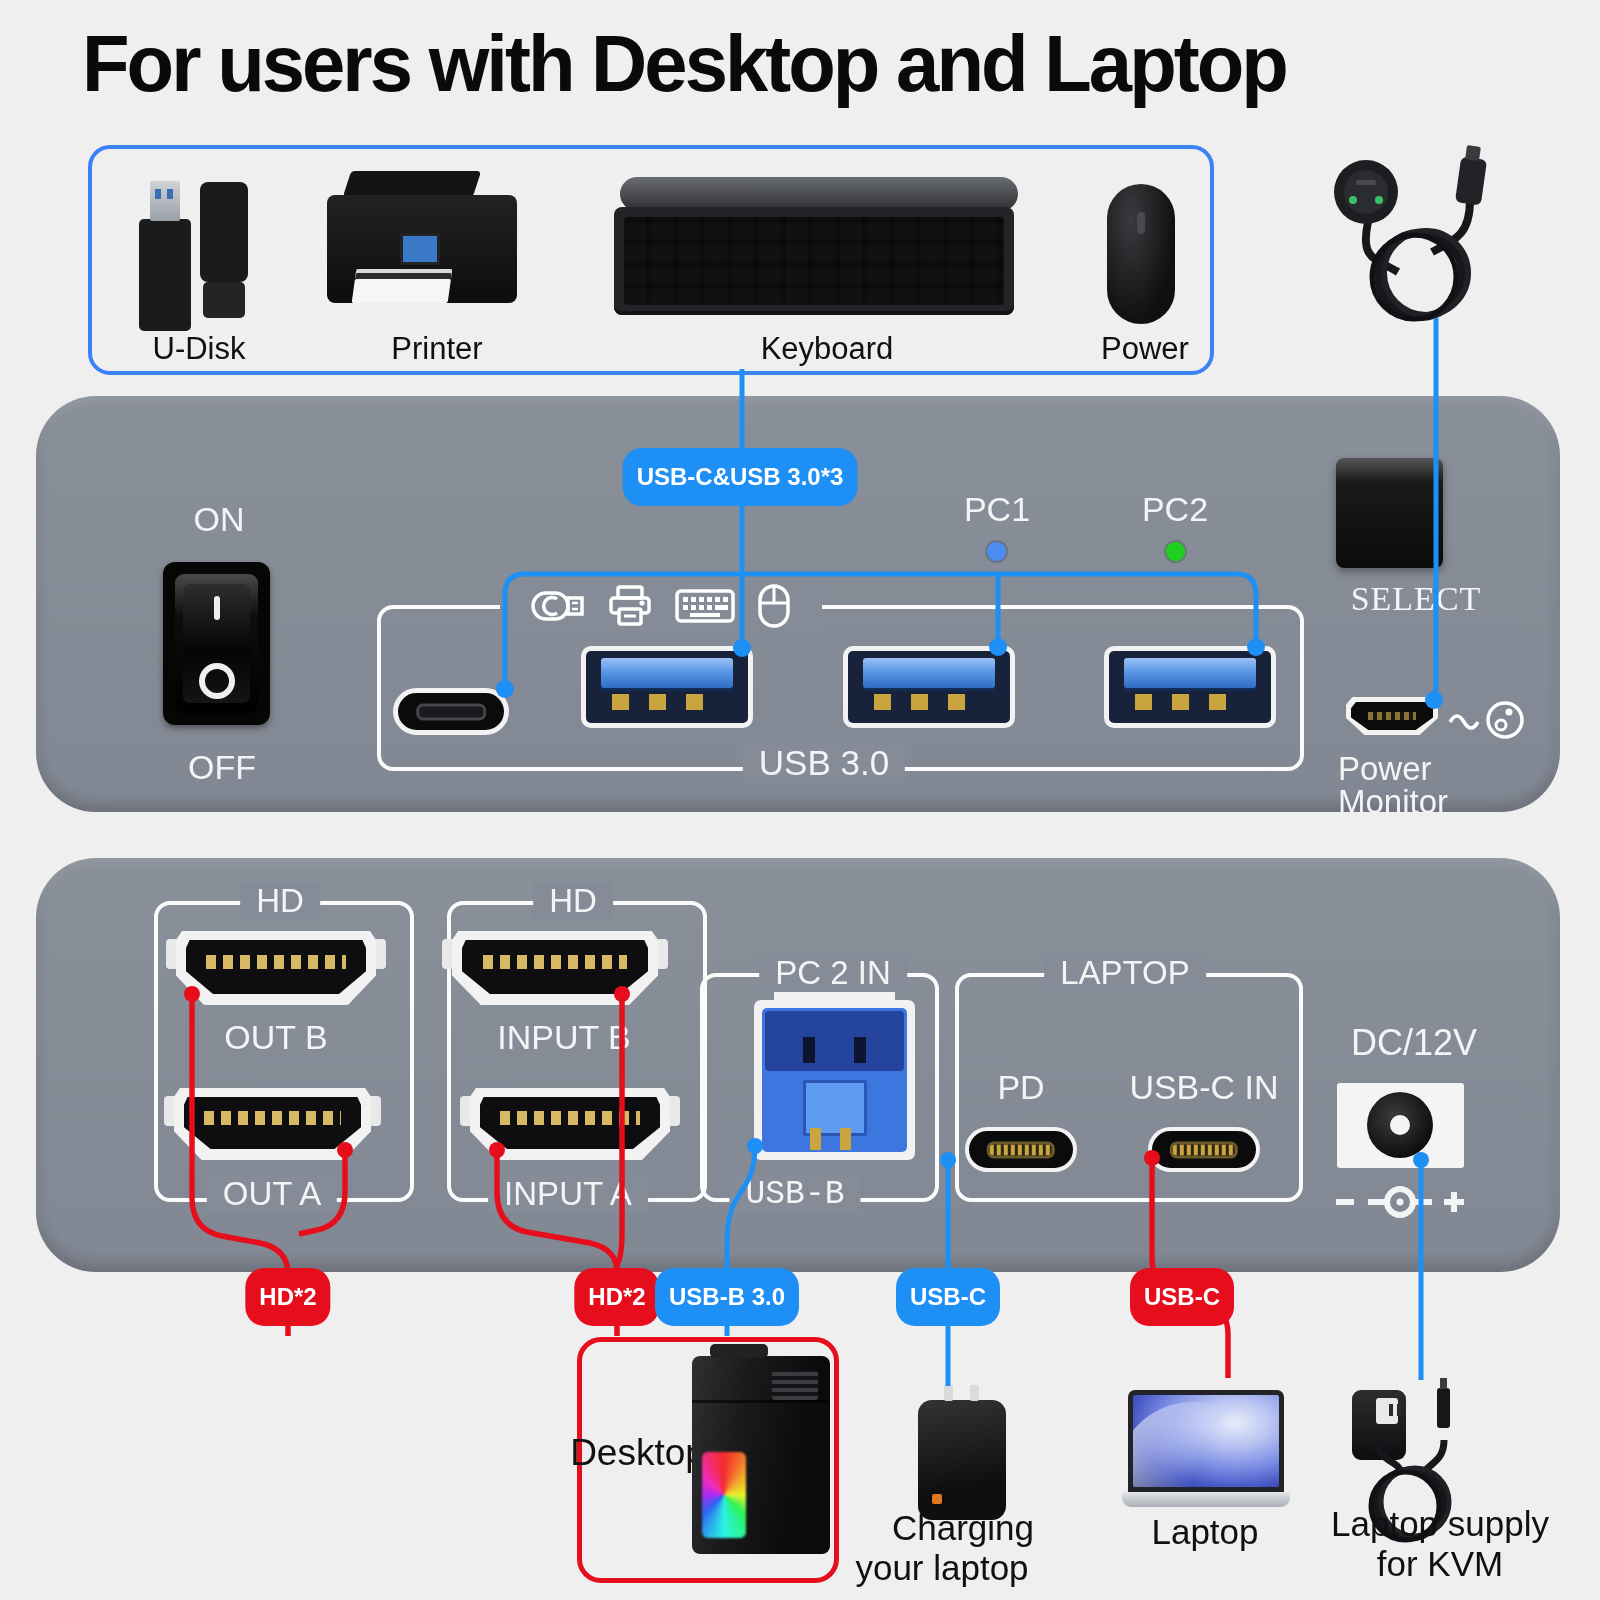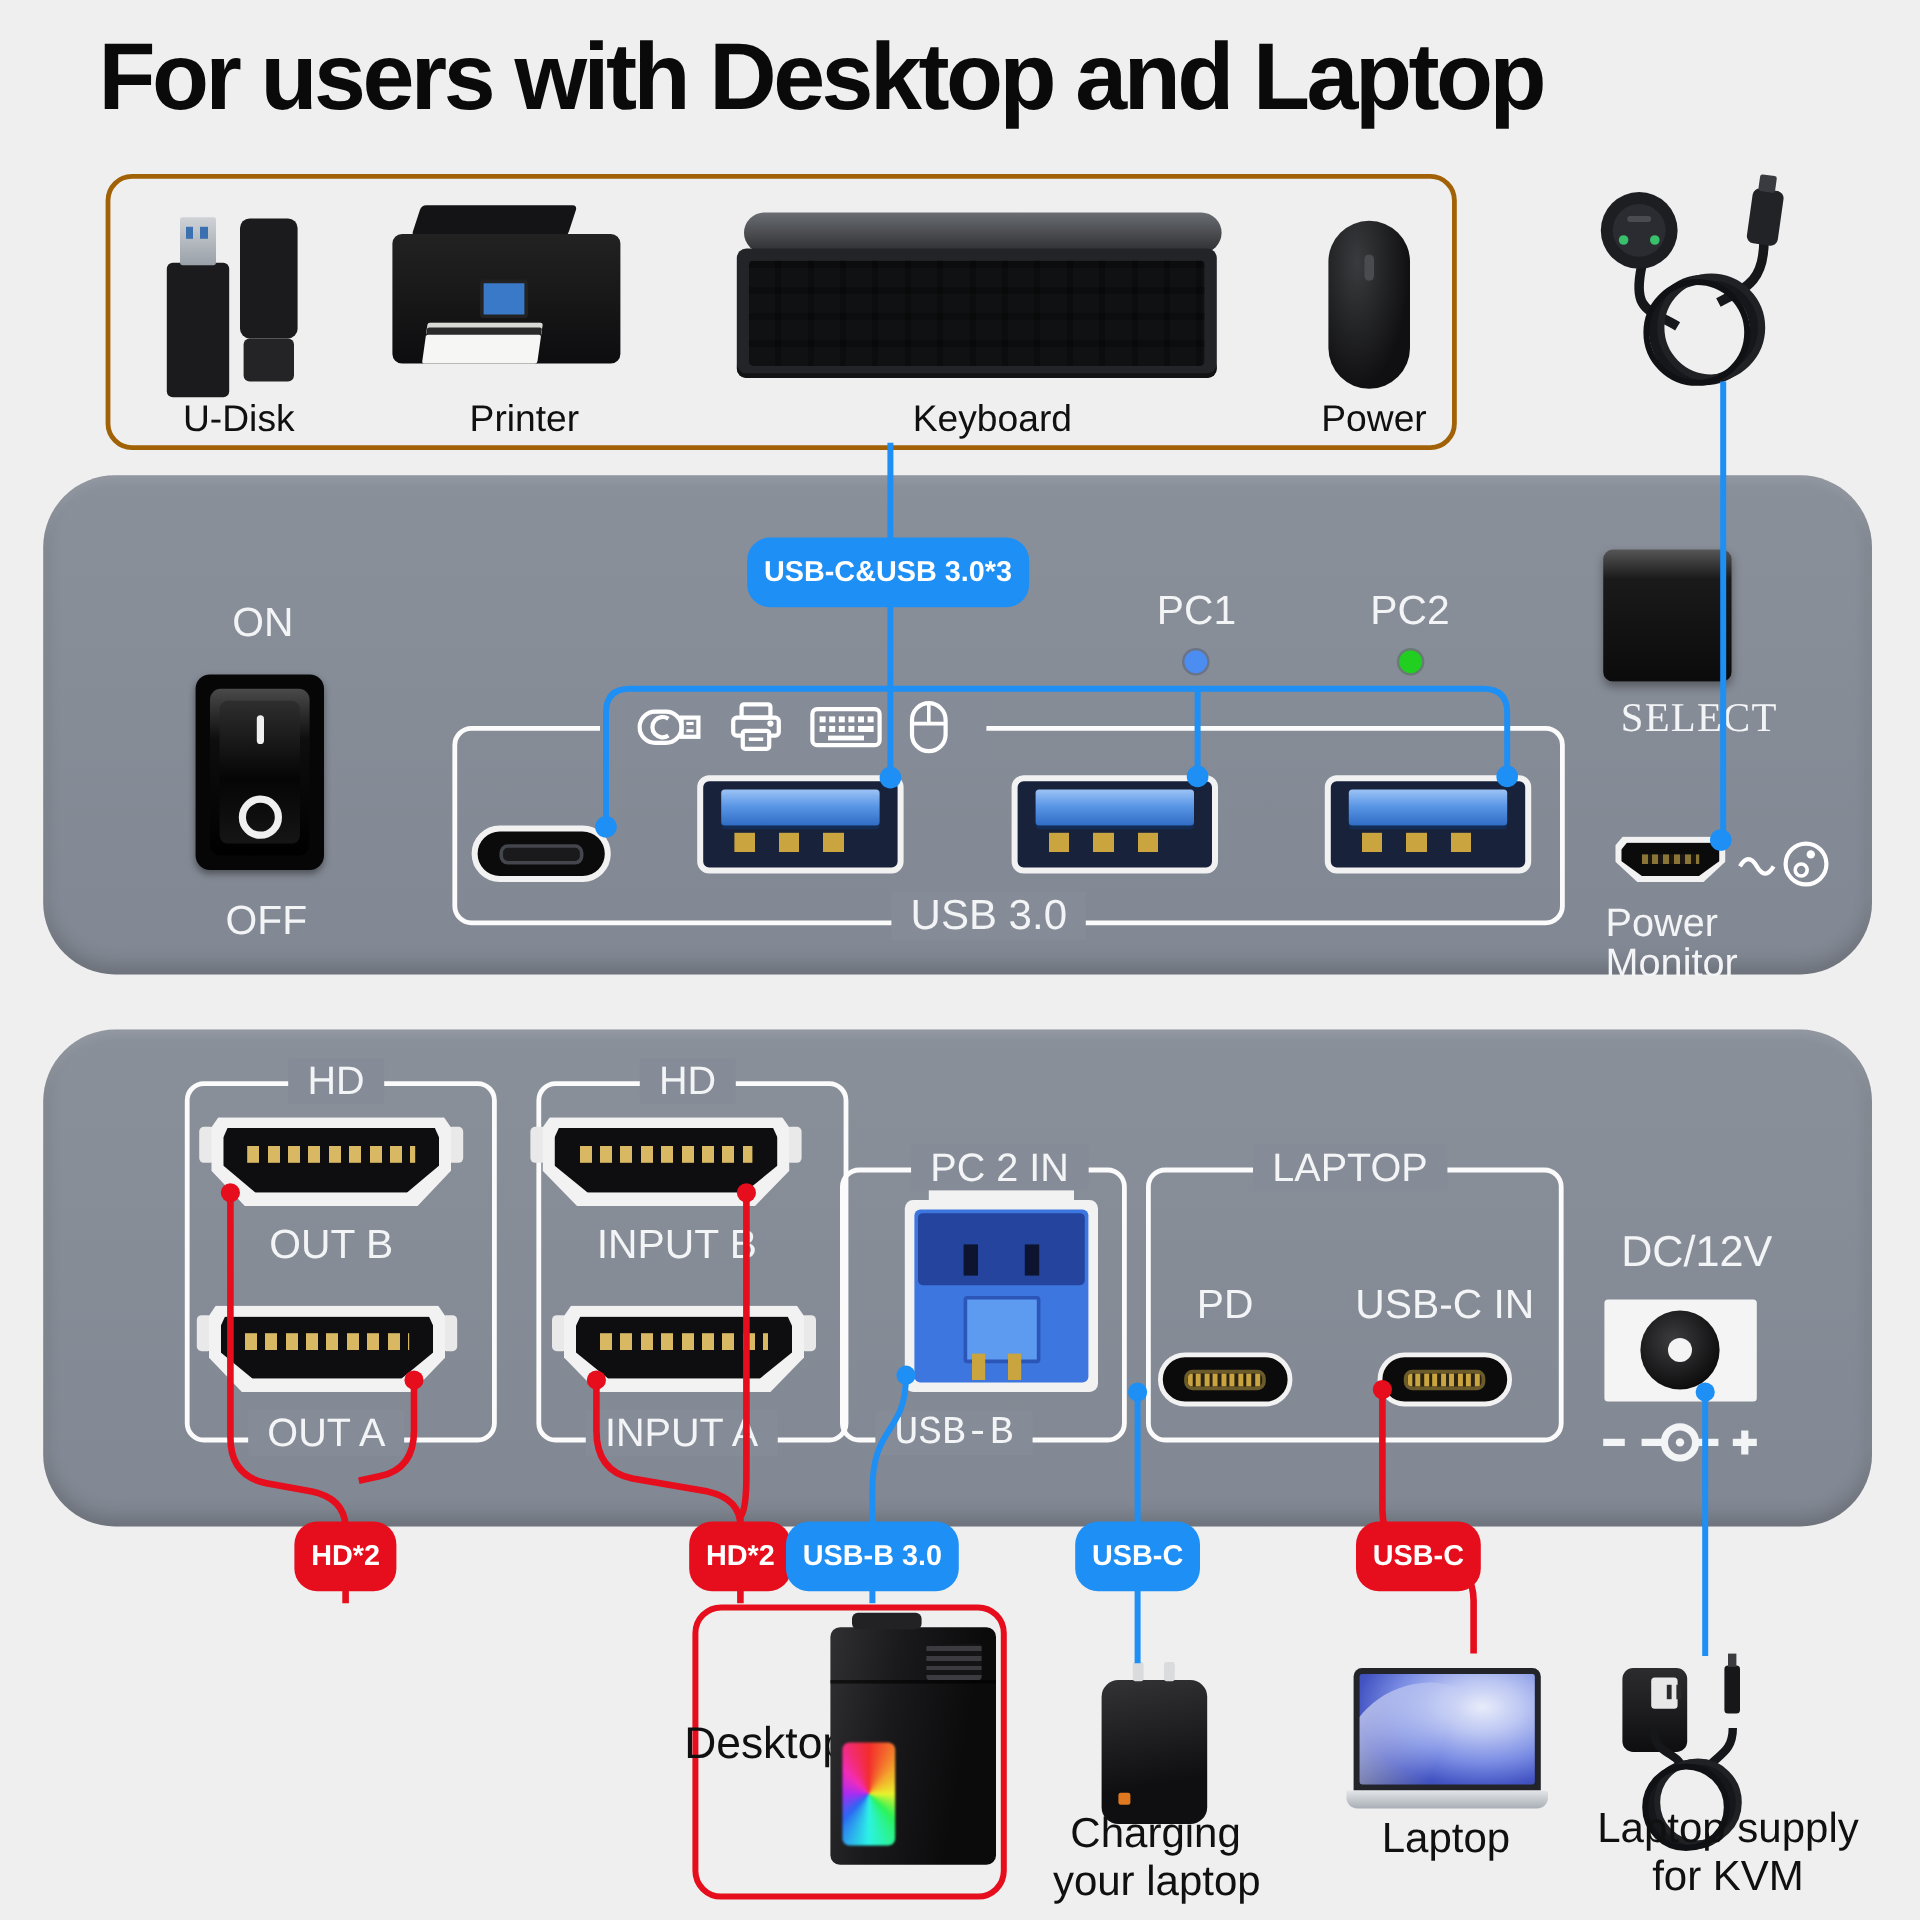--- a/index.html
+++ b/index.html
@@ -4,21 +4,21 @@
 <style>
   html,body{margin:0;padding:0;background:#efefef;}
   #canvas{position:relative;width:1600px;height:1600px;background:#efefef;overflow:hidden;
           font-family:"Liberation Sans",sans-serif;}
 
   
   #page-title{position:absolute;left:82px;top:18px;width:1500px;font-size:79px;font-weight:800;
               color:#0a0a0a;letter-spacing:-3px;transform:scaleX(.985);transform-origin:left;}
 
   
-  #peri-box{position:absolute;left:88px;top:145px;width:1118px;height:222px;border:4px solid #a16207;
+  #peri-box{position:absolute;left:88px;top:145px;width:1118px;height:222px;border:4px solid #3b82f6;
             border-radius:22px;background:transparent;}
   .peri-label{position:absolute;font-size:31px;color:#101010;transform:translateX(-50%);white-space:nowrap;}
 
   
   .stick{position:absolute;background:#1b1b1d;border-radius:5px;}
   .stick-metal{position:absolute;background:linear-gradient(#cfd3d8,#9aa0a8);border-radius:2px;}
   .stick-metal:after{content:"";position:absolute;left:5px;right:5px;top:8px;height:10px;
                      background:repeating-linear-gradient(90deg,#3a6fb0 0 6px,transparent 6px 12px);}
   
   .prn-adf{position:absolute;background:#141416;border-radius:4px;transform:skewX(-18deg);}
@@ -468,21 +468,21 @@
     <div class="handle"></div>
     <div class="vents"></div>
     <div class="seam"></div>
     <div class="rgb"></div>
   </div>
 
   <div id="charger">
       <div class="led"></div>
     </div>
   <div class="blabel" style="left:963px;top:1508px;">Charging</div>
-  <div class="blabel" style="left:964px;top:1548px;">your laptop</div>
+  <div class="blabel" style="left:942px;top:1548px;">your laptop</div>
 
   <div id="laptop">
     <div class="lscreen">
         <div class="lwall"></div>
       </div>
     <div class="ldeck"></div>
   </div>
   <div class="blabel" style="left:1205px;top:1512px;">Laptop</div>
 
   <div id="psu-body"></div>

